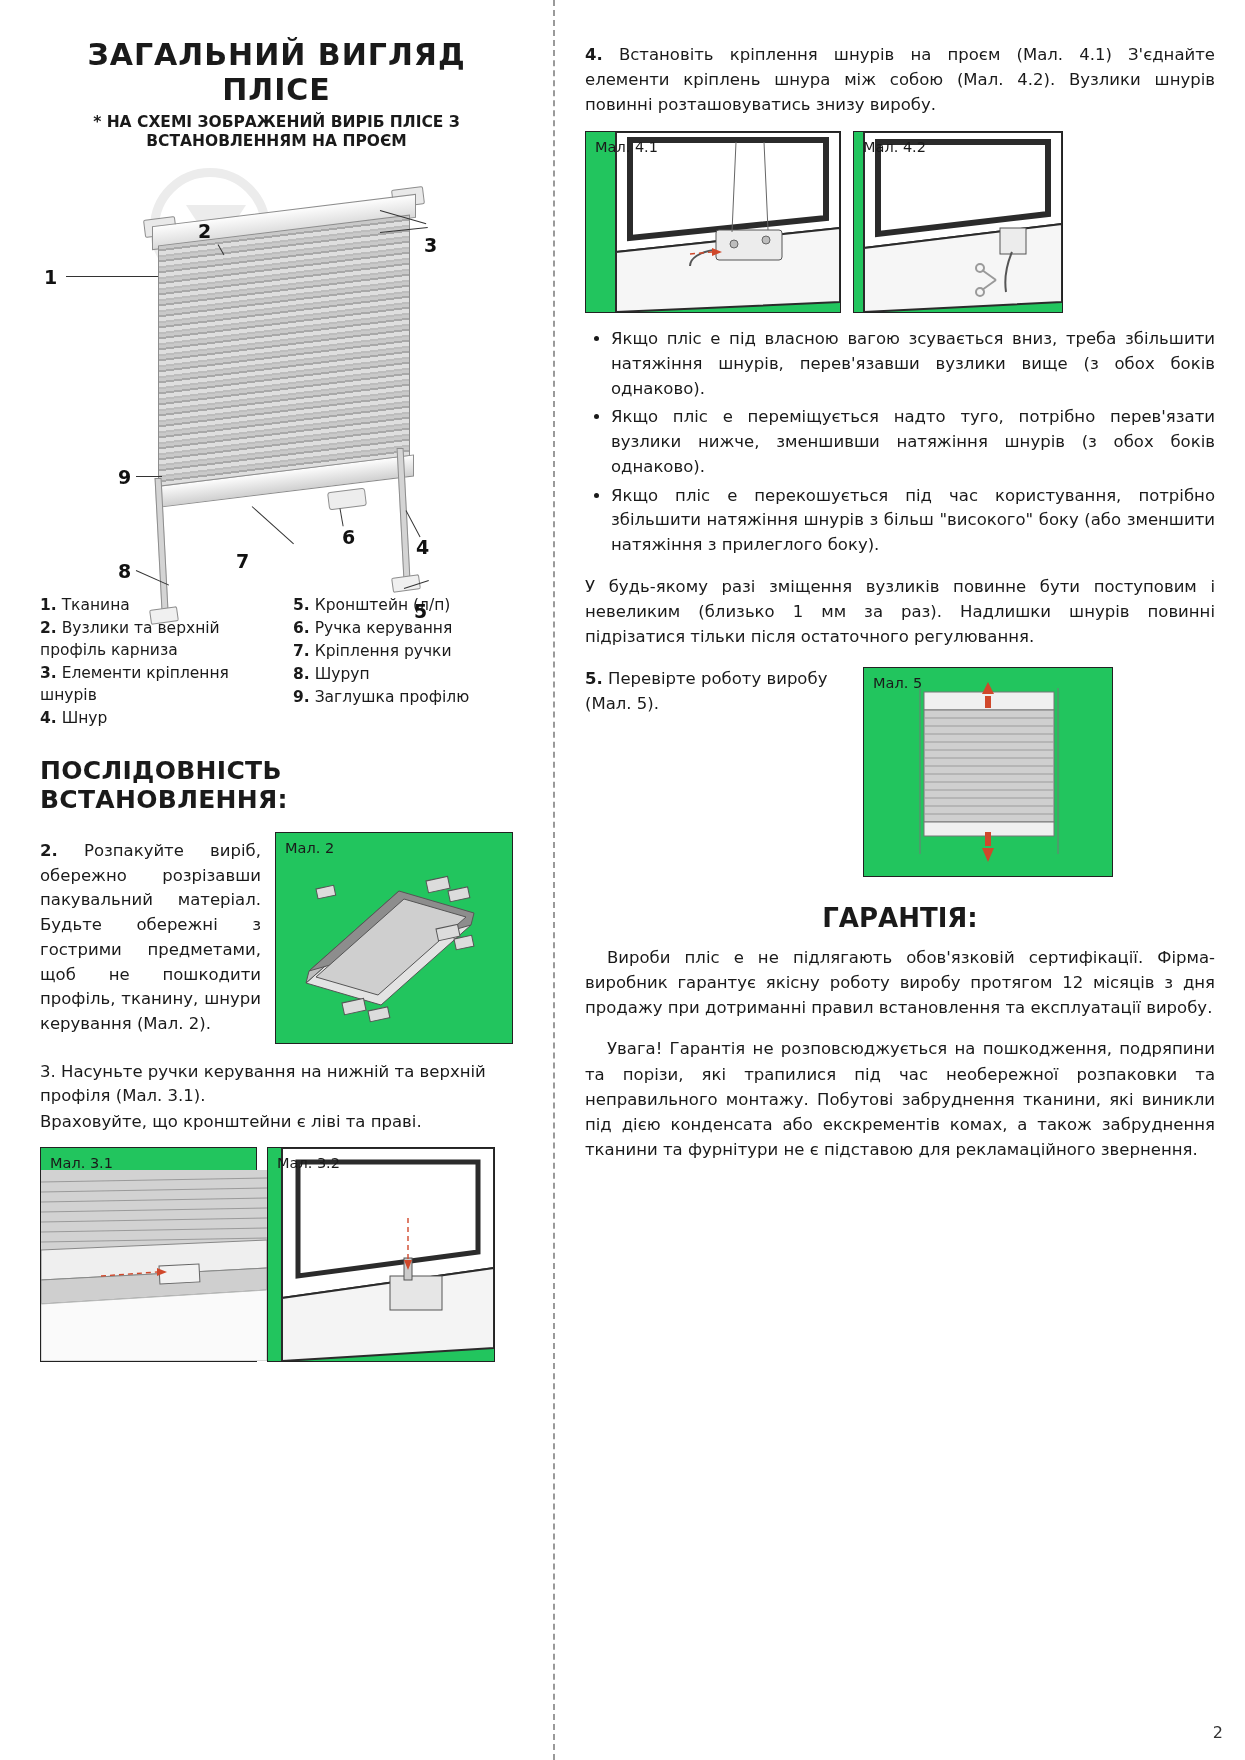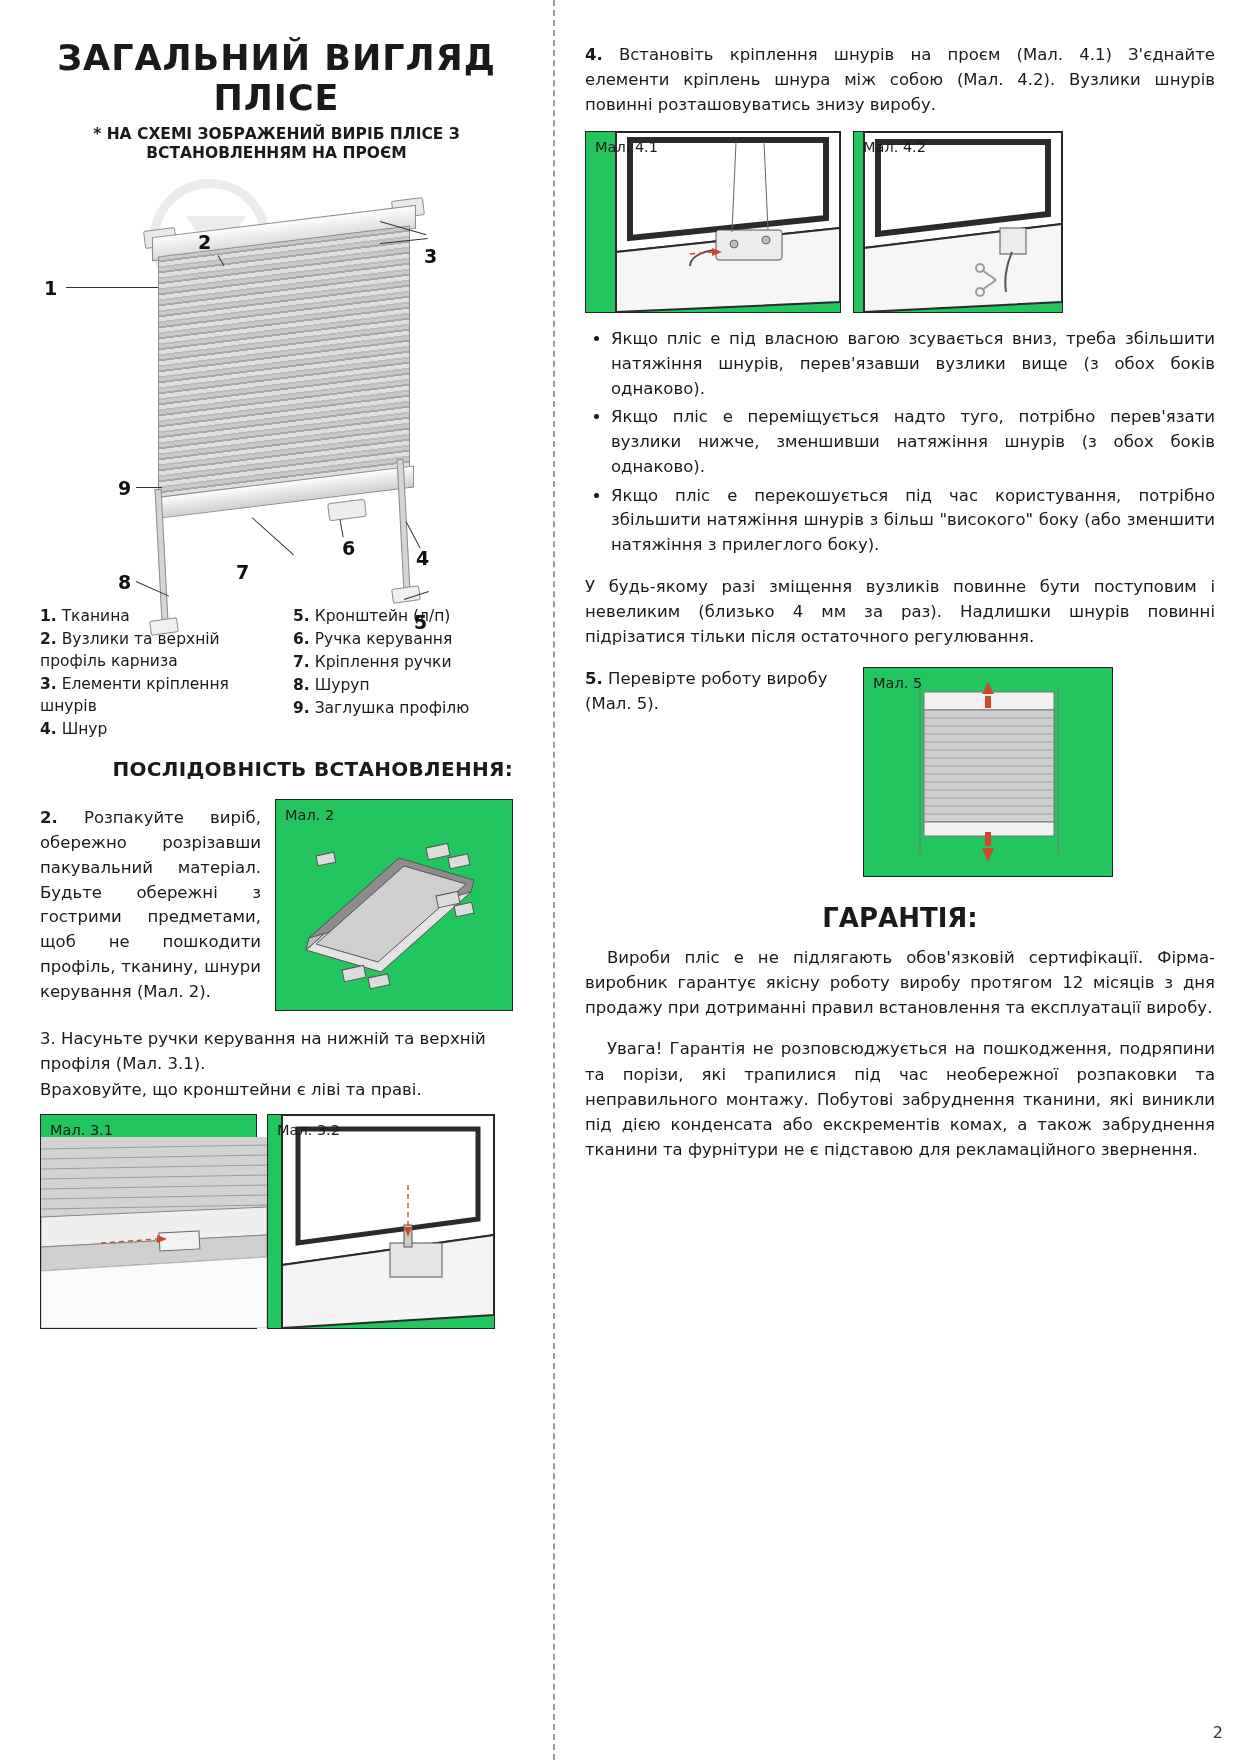--- a/index.html
+++ b/index.html
@@ -44,21 +44,21 @@
     left: 555px;
     top: 0;
     width: 690px;
     height: 1760px;
     box-sizing: border-box;
     padding: 42px 30px 4px 30px;
   }
 
   h1.title {
     text-align: center;
-    font-size: 35px;
+    font-size: 30px;
     font-weight: bold;
     letter-spacing: 1px;
     line-height: 1.15;
     margin: 8px 0 6px 0;
   }
   .subtitle {
     text-align: center;
     font-size: 15.5px;
     font-weight: bold;
     line-height: 1.25;
@@ -188,24 +188,24 @@
     margin: 0;
     padding: 0;
     list-style: none;
   }
   .legend li { margin-bottom: 1px; }
   .legend .num { font-weight: bold; }
   .legend-col-1 { width: 250px; }
   .legend-col-2 { width: 230px; }
 
   h2.section {
-    text-align: right;
-    font-size: 20px;
+    text-align: left;
+    font-size: 25px;
     font-weight: bold;
-    margin: 16px 0 18px 0;
+    margin: 26px 0 18px 0;
     letter-spacing: 0.3px;
   }
 
   
   .step2 {
     display: flex;
     gap: 14px;
     align-items: center;
   }
   .step2 .txt {
@@ -503,21 +503,21 @@
         </svg>
       </div>
     </div>
 
     <ul class="bullets">
       <li>Якщо пліс е під власною вагою зсувається вниз, треба збільшити натяжіння шнурів, перев'язавши вузлики вище (з обох боків однаково).</li>
       <li>Якщо пліс е переміщується надто туго, потрібно перев'язати вузлики нижче, зменшивши натяжіння шнурів (з обох боків однаково).</li>
       <li>Якщо пліс е перекошується під час користування, потрібно збільшити натяжіння шнурів з більш "високого" боку (або зменшити натяжіння з прилеглого боку).</li>
     </ul>
 
-    <p class="para">У будь-якому разі зміщення вузликів повинне бути поступовим і невеликим (близько 4 мм за раз). Надлишки шнурів повинні підрізатися тільки після остаточного регулювання.</p>
+    <p class="para">У будь-якому разі зміщення вузликів повинне бути поступовим і невеликим (близько 1 мм за раз). Надлишки шнурів повинні підрізатися тільки після остаточного регулювання.</p>
 
     <div class="step5row">
       <div class="step5txt">
         <b>5.</b>
         <span>Перевірте роботу виробу (Мал. 5).</span>
       </div>
       <div class="fig fig5">
         <div class="cap">Мал. 5</div>
         <svg width="248" height="208" viewBox="0 0 248 208">
           <rect x="60" y="24" width="130" height="18" fill="#f0f0f0" stroke="#777"></rect>

